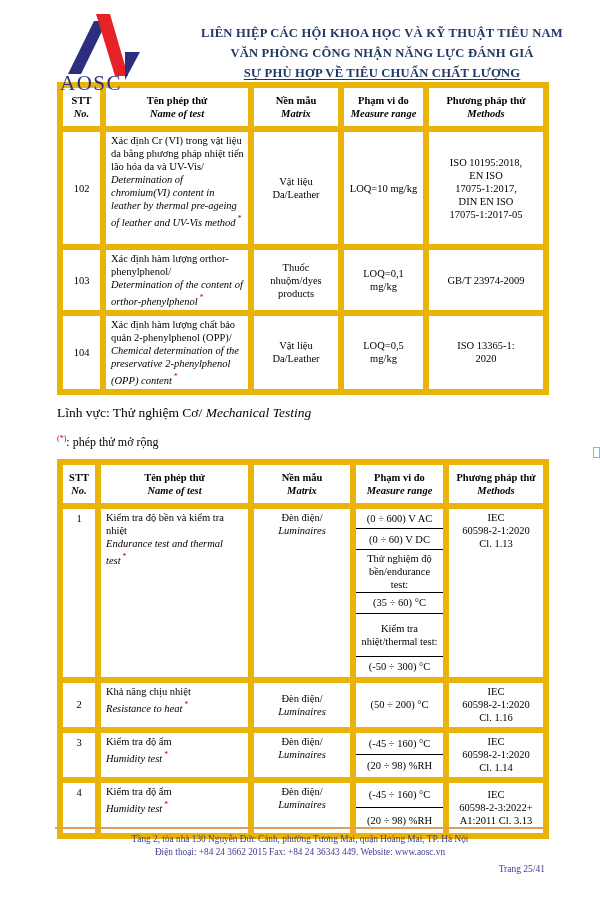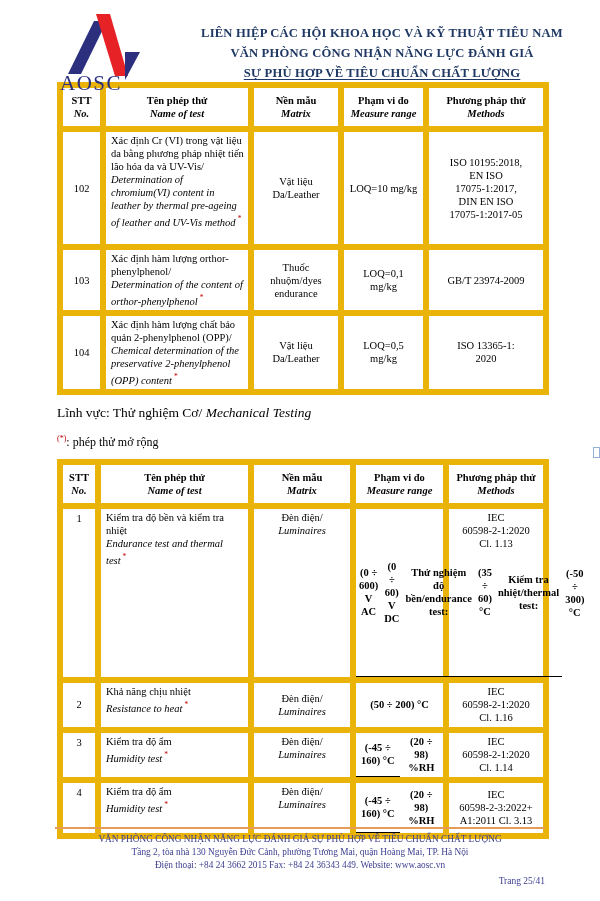--- a/index.html
+++ b/index.html
@@ -21,21 +21,21 @@
   th{font-weight:bold;height:34px;padding:2px;}
   .th-en{font-style:italic;}
   td.no{text-align:center;}
   td.no.vtop{vertical-align:top;padding-top:3px;}
   td.name{vertical-align:top;text-align:left;padding:2px 4px 2px 5px;}
   .nm-en{font-style:italic;}
   td.ctr{text-align:center;white-space:pre-line;padding:1px 2px;}
   td.vtop{vertical-align:top;padding-top:2px;}
   sup.red{color:#c00000;font-size:7.5px;font-style:normal;margin-left:2px;}
   td.rangecell{padding:0;}
-  .rstack{display:flex;flex-direction:row;height:100%;font-weight:bold;}
+  .rstack{display:flex;flex-direction:column;height:100%;}
   .rstack .sub{flex:1;display:flex;align-items:center;justify-content:center;text-align:center;
                border-bottom:1px solid #000;padding:1px 3px;box-sizing:border-box;}
   .rstack .sub.tall{flex:2.2;}
   .rstack .sub:last-child{border-bottom:none;}
 
   
   .section-h{margin:10px 4px 0 57px;font-size:13.5px;font-weight:normal;}
   .section-h .en{font-style:italic;}
   .note{margin:13px 0 9px 57px;font-size:12px;}
   .note sup.red{font-size:8px;margin:0;}
@@ -114,21 +114,21 @@
 17075-1:2017-05</td>
   </tr>
   <tr>
     <td class="no" style="height:60px">103</td>
     <td class="name">
       <div>Xác định hàm lượng orthor-phenylphenol/</div>
       <div class="nm-en"><span>Determination of the content of orthor-phenylphenol</span><sup class="red">*</sup></div>
     </td>
     <td class="ctr">Thuốc
 nhuộm/dyes
-endurance</td>
+products</td>
     <td class="ctr">LOQ=0,1
 mg/kg</td>
     <td class="ctr">GB/T 23974-2009</td>
   </tr>
   <tr>
     <td class="no" style="height:72px">104</td>
     <td class="name">
       <div>Xác định hàm lượng chất bảo quản 2-phenylphenol (OPP)/</div>
       <div class="nm-en"><span>Chemical determination of the preservative 2-phenylphenol (OPP) content</span><sup class="red">*</sup></div>
     </td>
@@ -251,19 +251,18 @@
     </td>
     <td class="ctr">IEC
 60598-2-3:2022+
 A1:2011 Cl. 3.13</td>
   </tr>
 </tbody>
     </table>
 </div>
 
 <div class="footer">
-  <div>VĂN PHÒNG CÔNG NHẬN NĂNG LỰC ĐÁNH GIÁ SỰ PHÙ HỢP VỀ TIÊU CHUẨN CHẤT LƯỢNG</div>
   <div>Tầng 2, tòa nhà 130 Nguyễn Đức Cảnh, phường Tương Mai, quận Hoàng Mai, TP. Hà Nội</div>
   <div>Điện thoại: +84 24 3662 2015 Fax: +84 24 36343 449. Website: www.aosc.vn</div>
   <div class="pageno">Trang 25/41</div>
 </div>
 
 <div class="artifact"></div>
 
 </body></html>

